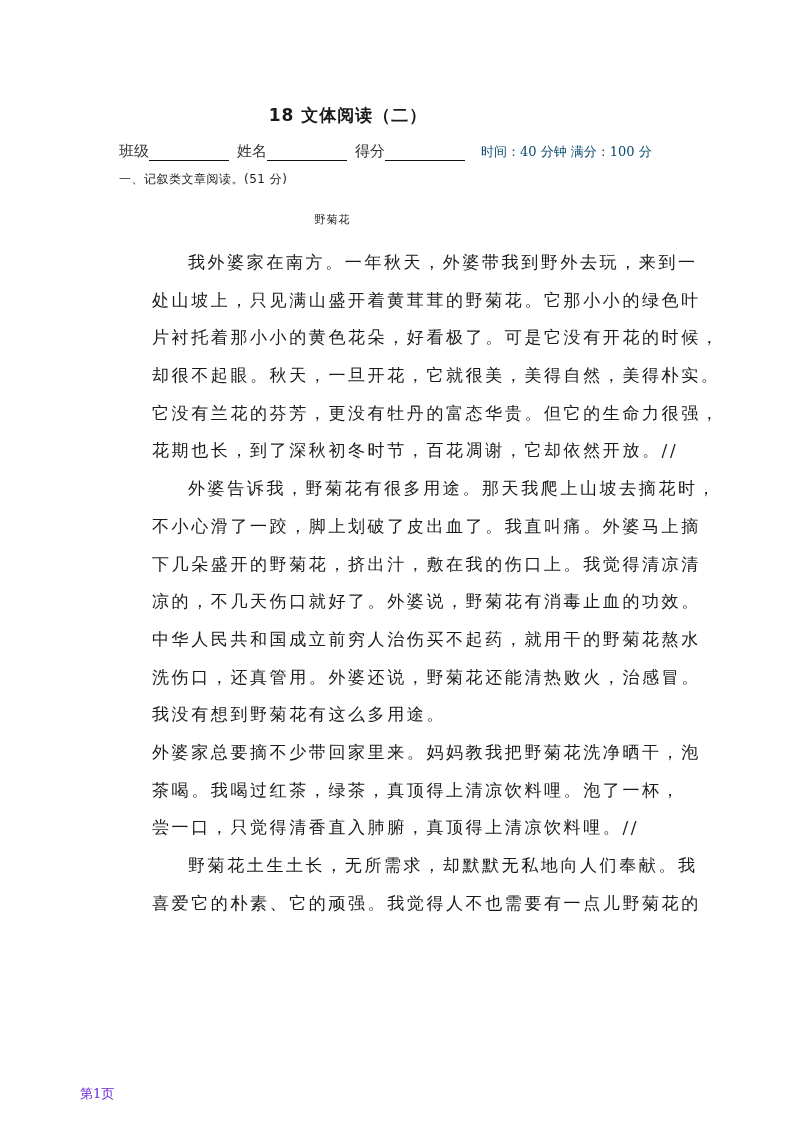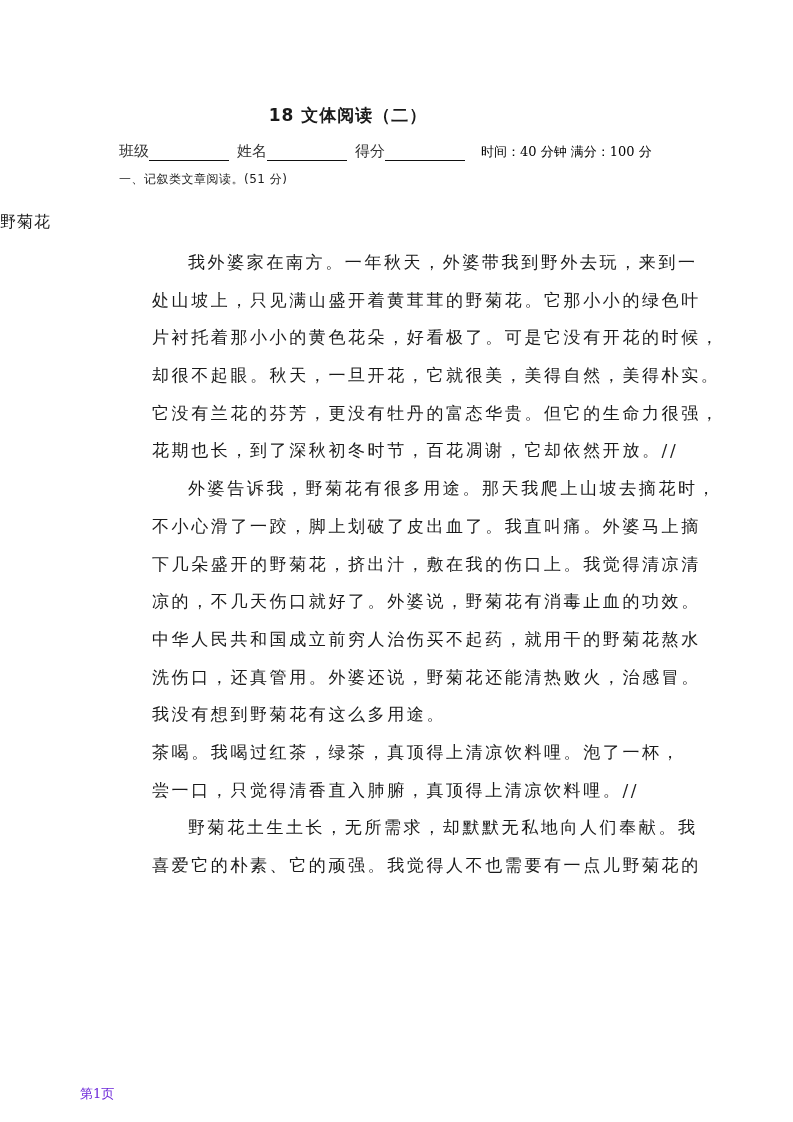--- a/index.html
+++ b/index.html
@@ -45,39 +45,40 @@
     .blank {
       display: inline-block;
       border-bottom: 1.6px solid #111;
       height: 16px;
       margin-right: 8px;
     }
     .blank.w1 { width: 80px; }
     .blank.w2 { width: 80px; }
     .blank.w3 { width: 80px; }
     .exam-meta {
-      color: #000000;
+      color: #0c4a6e;
       font-size: 13px;
       margin-left: 8px;
       font-family: "DejaVu Serif", "Liberation Serif", serif;
     }
     .section-heading {
       position: absolute;
       top: 171px;
       left: 119px;
       font-size: 12px;
       font-family: "DejaVu Sans", "Liberation Sans", sans-serif;
       letter-spacing: 0.5px;
     }
     .article-title {
       position: absolute;
       top: 212px;
       left: 0;
       width: 665px;
-      font-size: 16px;
+      text-align: center;
+      font-size: 11px;
       font-family: "DejaVu Sans", "Liberation Sans", sans-serif;
       letter-spacing: 1px;
     }
     .article {
       position: absolute;
       top: 248px;
       left: 152px;
       width: 520px;
     }
     .line {
@@ -129,20 +130,21 @@
   <div class="line last">花期也长，到了深秋初冬时节，百花凋谢，它却依然开放。//</div>
 
   <div class="line indent">外婆告诉我，野菊花有很多用途。那天我爬上山坡去摘花时，</div>
   <div class="line">不小心滑了一跤，脚上划破了皮出血了。我直叫痛。外婆马上摘</div>
   <div class="line">下几朵盛开的野菊花，挤出汁，敷在我的伤口上。我觉得清凉清</div>
   <div class="line">凉的，不几天伤口就好了。外婆说，野菊花有消毒止血的功效。</div>
   <div class="line">中华人民共和国成立前穷人治伤买不起药，就用干的野菊花熬水</div>
   <div class="line">洗伤口，还真管用。外婆还说，野菊花还能清热败火，治感冒。</div>
   <div class="line last">我没有想到野菊花有这么多用途。</div>
 
+  <div class="line">外婆家总要摘不少带回家里来。妈妈教我把野菊花洗净晒干，泡</div>
   <div class="line">茶喝。我喝过红茶，绿茶，真顶得上清凉饮料哩。泡了一杯，</div>
   <div class="line last">尝一口，只觉得清香直入肺腑，真顶得上清凉饮料哩。//</div>
 
   <div class="line indent">野菊花土生土长，无所需求，却默默无私地向人们奉献。我</div>
   <div class="line">喜爱它的朴素、它的顽强。我觉得人不也需要有一点儿野菊花的</div>
 </div>
 
 <div class="page-number">第1页</div>
 
 </body></html>

